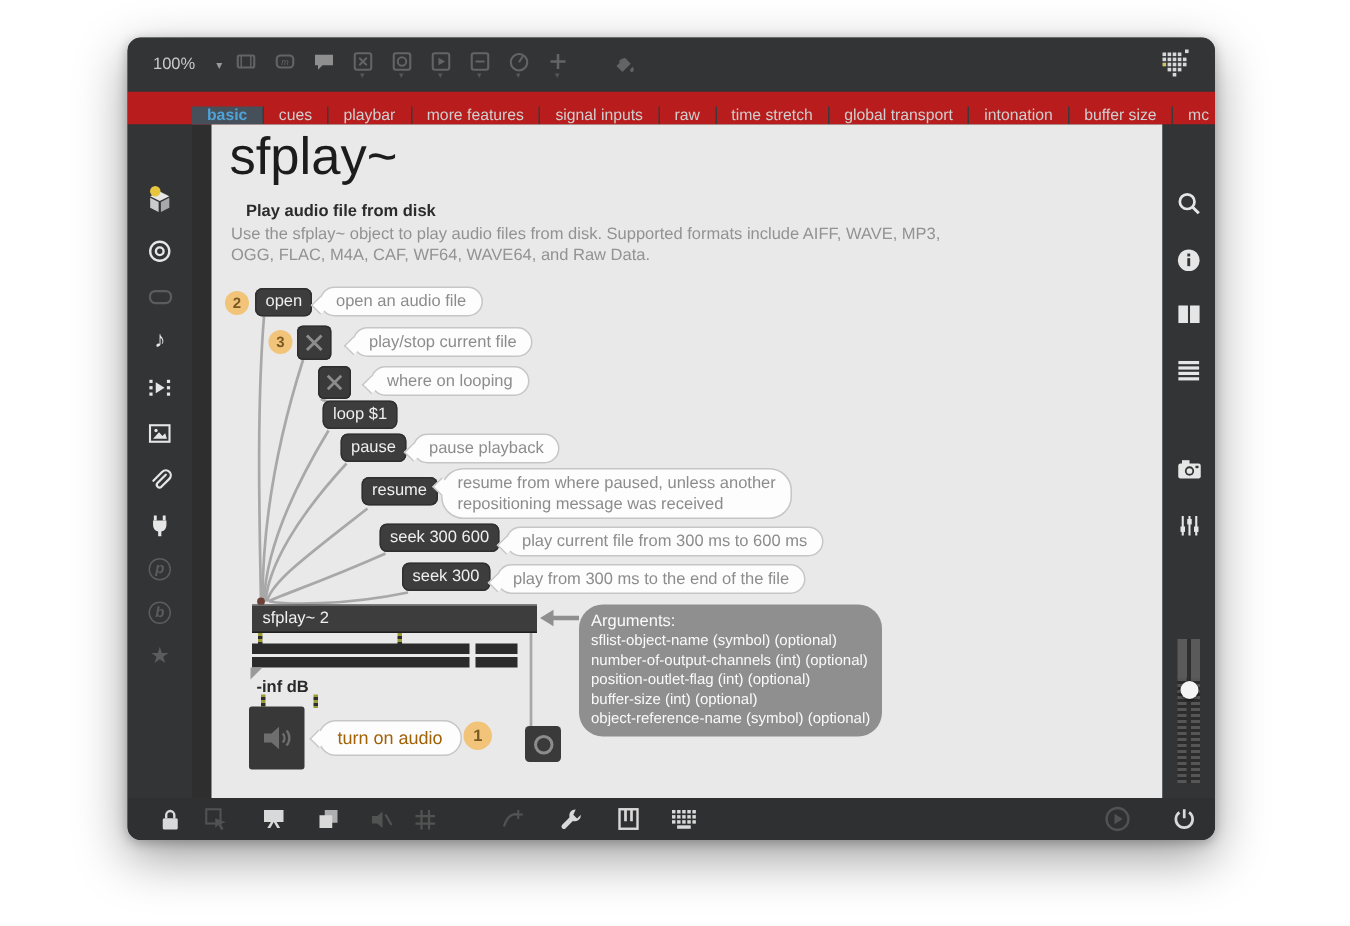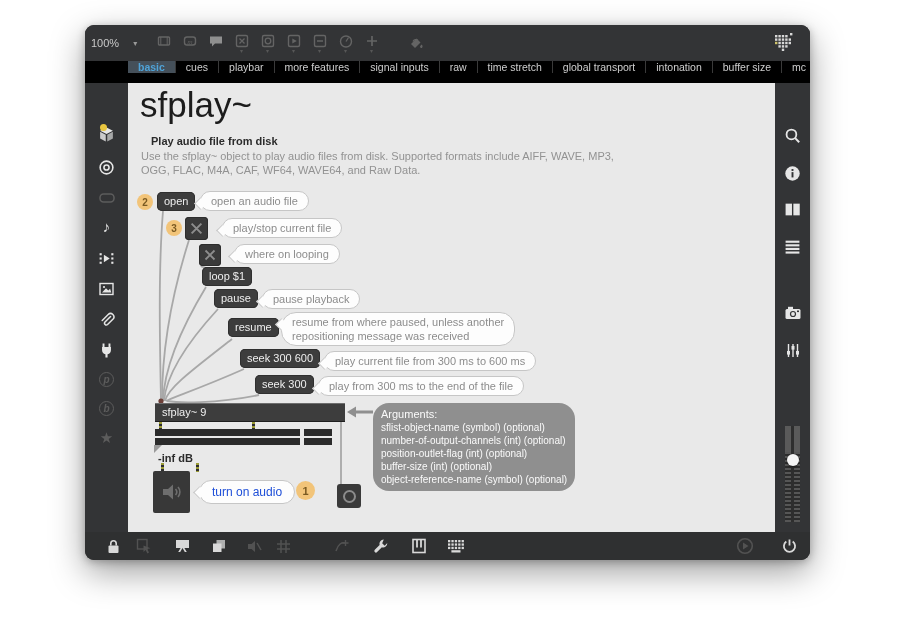--- a/index.html
+++ b/index.html
@@ -1,40 +1,40 @@
 <!DOCTYPE html>
 <html><head>
 <meta charset="utf-8">
 <style>
   * { margin:0; padding:0; box-sizing:border-box; }
   html,body { width:900px; height:617px; background:#fff; font-family:"Liberation Sans", sans-serif; overflow:hidden; }
   .window{ position:absolute; left:85px; top:25px; width:725px; height:535px; background:#2e2e2e; border-radius:9px; box-shadow:0 12px 34px rgba(0,0,0,.38), 0 2px 8px rgba(0,0,0,.25); overflow:hidden; }
 
   
   .topbar{ position:relative; height:36px; background:#333436; display:flex; align-items:center; }
-  .zoomctl{ color:#c9c9c9; font-size:11px; margin-left:6px; display:flex; align-items:center; gap:14px; cursor:default; }
+  .zoomctl{ color:#c9c9c9; font-size:11px; margin-left:17px; display:flex; align-items:center; gap:14px; cursor:default; }
   .zoomctl .caret{ font-size:8px; color:#9a9a9a; }
   .tb-icons{ position:absolute; left:70px; top:0; height:36px; display:flex; align-items:center; gap:9px; }
   .tb-ic{ width:17px; height:24px; display:flex; flex-direction:column; align-items:center; justify-content:center; color:#646464; }
   .tb-ic svg{ display:block; }
   .tb-ic .mini-caret{ font-size:6px; line-height:5px; color:#575757; height:5px; }
   .tb-ic.bright{ color:#8f8f8f; }
   .tb-bucket{ margin-left:18px; }
   .palette-grid{ position:absolute; right:14px; top:7px; }
 
   
-  .tabbar{ height:22px; background:#000000; display:flex; align-items:flex-start; padding-left:43px; }
+  .tabbar{ height:22px; background:#b91c1c; display:flex; align-items:flex-end; padding-left:43px; }
   .tab{ flex:1 1 auto; display:flex; align-items:center; justify-content:center; font-size:10.5px; color:#cfcfcf; border-right:1px solid #3a3a3a; padding:0 10px; white-space:nowrap; cursor:default; }
   .tab.selected{ background:#45505a; color:#4fa3d8; font-weight:bold; }
 
   
   .mainrow{ display:flex; height:449px; }
   .leftbar{ width:43px; background:#333436; position:relative; flex:none; }
   .rightbar{ width:35px; background:#333436; position:relative; flex:none; }
-  .canvas{ flex:1; background:#e9e9e9; position:relative; overflow:hidden; }
+  .canvas{ flex:1; background:#e9e9e9; position:relative; overflow:hidden;margin-left:13px; }
 
   .sb-ic{ position:absolute; left:0; width:100%; display:flex; justify-content:center; color:#e6e6e6; }
   .sb-ic.dim{ color:#5c5c5c; }
   .sb-ic .glyph{ font-size:15px; line-height:16px; }
   .yellow-dot{ position:absolute; width:7px; height:7px; border-radius:50%; background:#e8c53f; right:8px; top:-2px; }
   .circle-letter{ width:15px; height:15px; border-radius:50%; border:1.5px solid currentColor; display:flex; align-items:center; justify-content:center; font-size:10px; font-style:italic; font-weight:bold; }
 
   
   .vol{ position:absolute; left:9px; top:343px; width:17px; height:96px; }
   .vol-top{ position:absolute; top:0; left:1px; width:15px; height:26px; background:linear-gradient(90deg,#5a5a5a 0 6px,#2e2e2e 6px 9px,#5a5a5a 9px 15px); }
@@ -47,21 +47,21 @@
   .bb-ic{ display:flex; align-items:center; justify-content:center; color:#d9d9d9; width:18px; }
   .bb-ic.dim{ color:#525252; }
   .bb-right{ position:absolute; right:12px; display:flex; align-items:center; gap:26px; }
 
   
   .abs{ position:absolute; }
   .msgbox{ position:absolute; background:#3d3d3d; color:#efefef; font-size:11px; line-height:15px; padding:2px 7px; border-radius:5px; white-space:nowrap; z-index:3; box-shadow:0 0 0 1px #2f2f2f inset; }
   .togglebox{ position:absolute; background:#3a3a3a; border-radius:4px; z-index:3; display:flex; align-items:center; justify-content:center; color:#8d8d8d; box-shadow:0 0 0 1px #2d2d2d inset; }
   .bubble{ position:absolute; background:#fdfdfd; border:1px solid #c6c6c6; border-radius:12px; color:#8c8c8c; font-size:11px; line-height:14px; padding:2px 10px; white-space:nowrap; z-index:3; }
   .bubble:before{ content:""; position:absolute; left:-5px; top:7px; width:8px; height:8px; background:#fdfdfd; border-left:1px solid #c6c6c6; border-bottom:1px solid #c6c6c6; transform:rotate(45deg); }
-  .bubble.dark{ color:#1d4ed8; font-size:12px; border-radius:13px; }
+  .bubble.dark{ color:#a16207; font-size:12px; border-radius:13px; }
   .badge{ position:absolute; background:#f2c479; color:#7a5a22; font-size:10px; font-weight:bold; border-radius:50%; display:flex; align-items:center; justify-content:center; z-index:4; }
   .objbox{ position:absolute; background:#3d3d3d; border-top:1px solid #6d6d6d; border-bottom:1px solid #1f1f1f; color:#f0f0f0; font-size:11px; line-height:17px; padding:0 7px; z-index:3; white-space:nowrap; }
   .argspanel{ position:absolute; background:#8f8f8f; border-radius:16px; color:#fafafa; font-size:10px; line-height:13px; padding:5px 8px; z-index:3; white-space:nowrap; }
   .sigcord{ position:absolute; width:3px; background:repeating-linear-gradient(180deg,#9b9b35 0 2px,#2e2e2e 2px 4px); z-index:2; }
   .gainbar{ position:absolute; height:7px; display:flex; z-index:3; }
   .gainbar .seg1{ width:145px; background:#2b2b2b; }
   .gainbar .gap{ width:4px; }
   .gainbar .seg2{ width:28px; background:#2b2b2b; }
   .cordlayer{ position:absolute; left:0; top:0; z-index:1; }
   .canvas-text{ position:absolute; color:#9a9a9a; font-size:11px; white-space:nowrap; }
@@ -315,21 +315,21 @@
         <div>resume from where paused, unless another</div>
         <div>repositioning message was received</div>
       </div>
 
       <div class="msgbox" style="left:112px; top:266px;">seek 300 600</div>
       <div class="bubble" style="left:196px; top:268px;">play current file from 300 ms to 600 ms</div>
 
       <div class="msgbox" style="left:127px; top:292px;">seek 300</div>
       <div class="bubble" style="left:190px; top:293px;">play from 300 ms to the end of the file</div>
 
-      <div class="objbox" style="left:27px; top:320px; width:190px; height:19px;">sfplay~ 9</div>
+      <div class="objbox" style="left:27px; top:320px; width:190px; height:19px;">sfplay~ 2</div>
 
       <svg class="abs" style="left:219px; top:322px; z-index:3;" width="26" height="14" viewBox="0 0 26 14">
         <path d="M26,7 H8" stroke="#8f8f8f" stroke-width="3"></path>
           <polygon points="9,1.5 0,7 9,12.5" fill="#8f8f8f"></polygon>
       </svg>
 
       <div class="argspanel" style="left:245px; top:320px;">
         <div style="font-size:11px;">Arguments:</div>
         <div>sflist-object-name (symbol) (optional)</div>
         <div>number-of-output-channels (int) (optional)</div>

